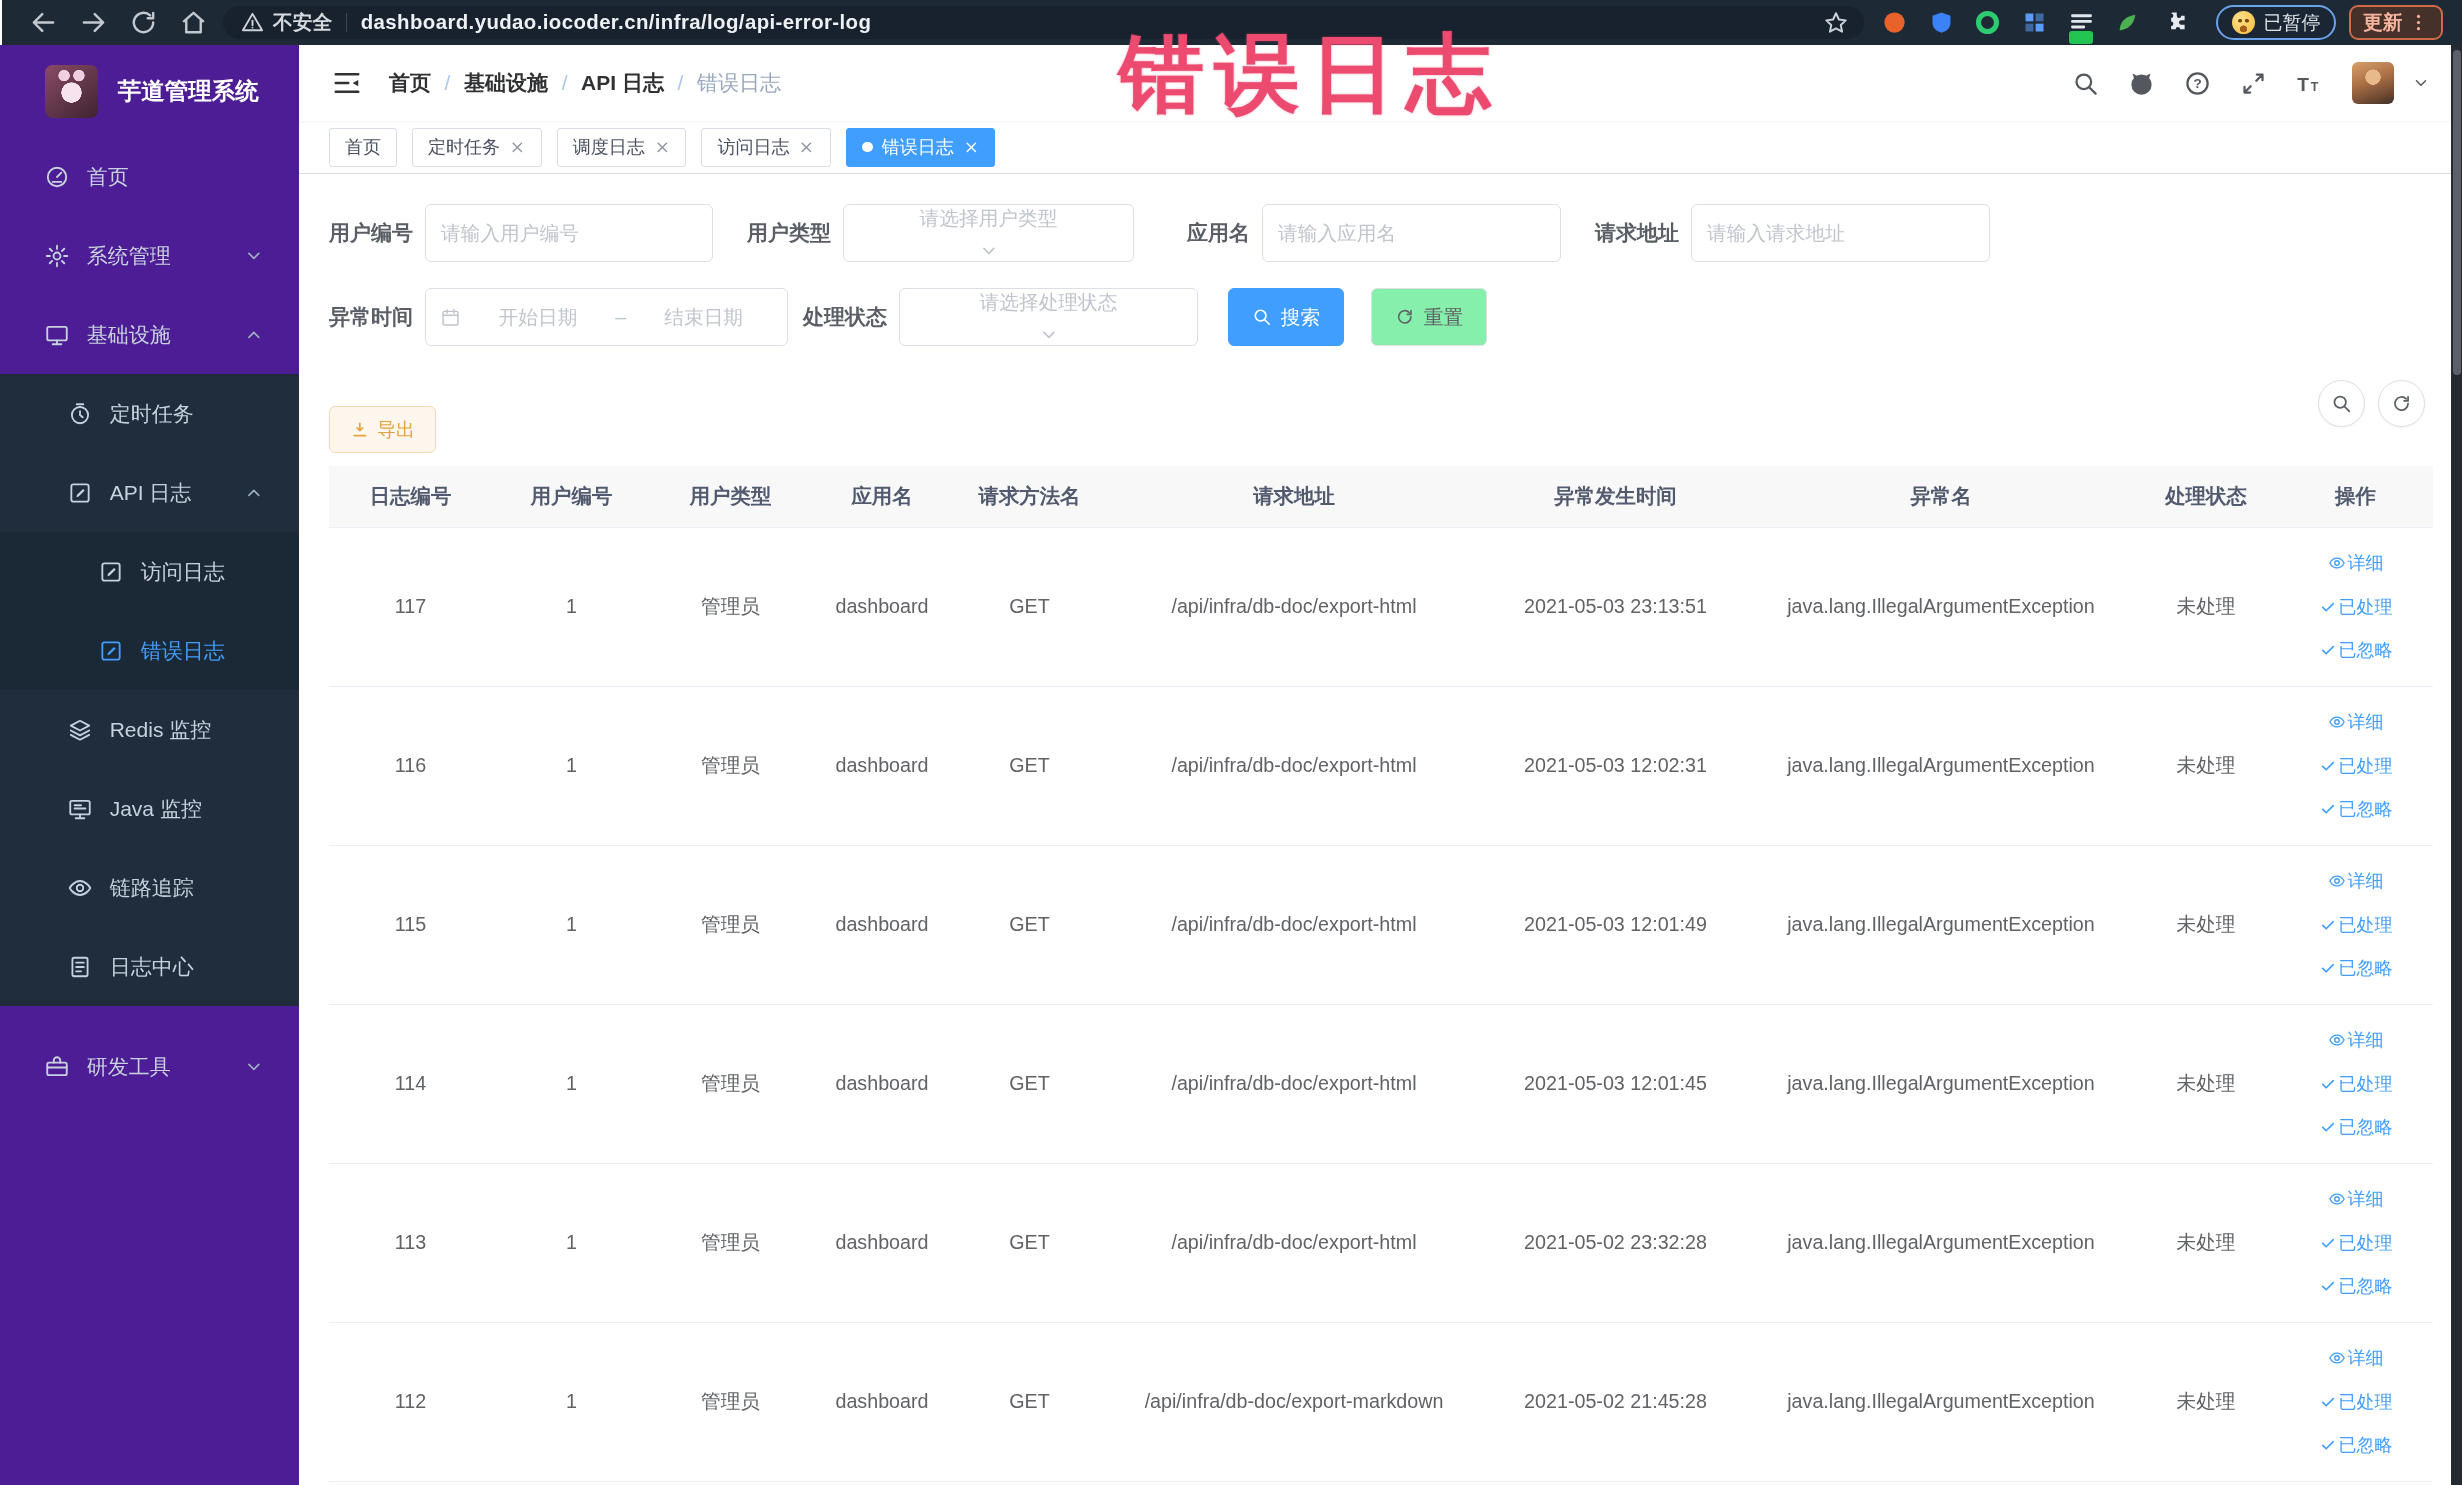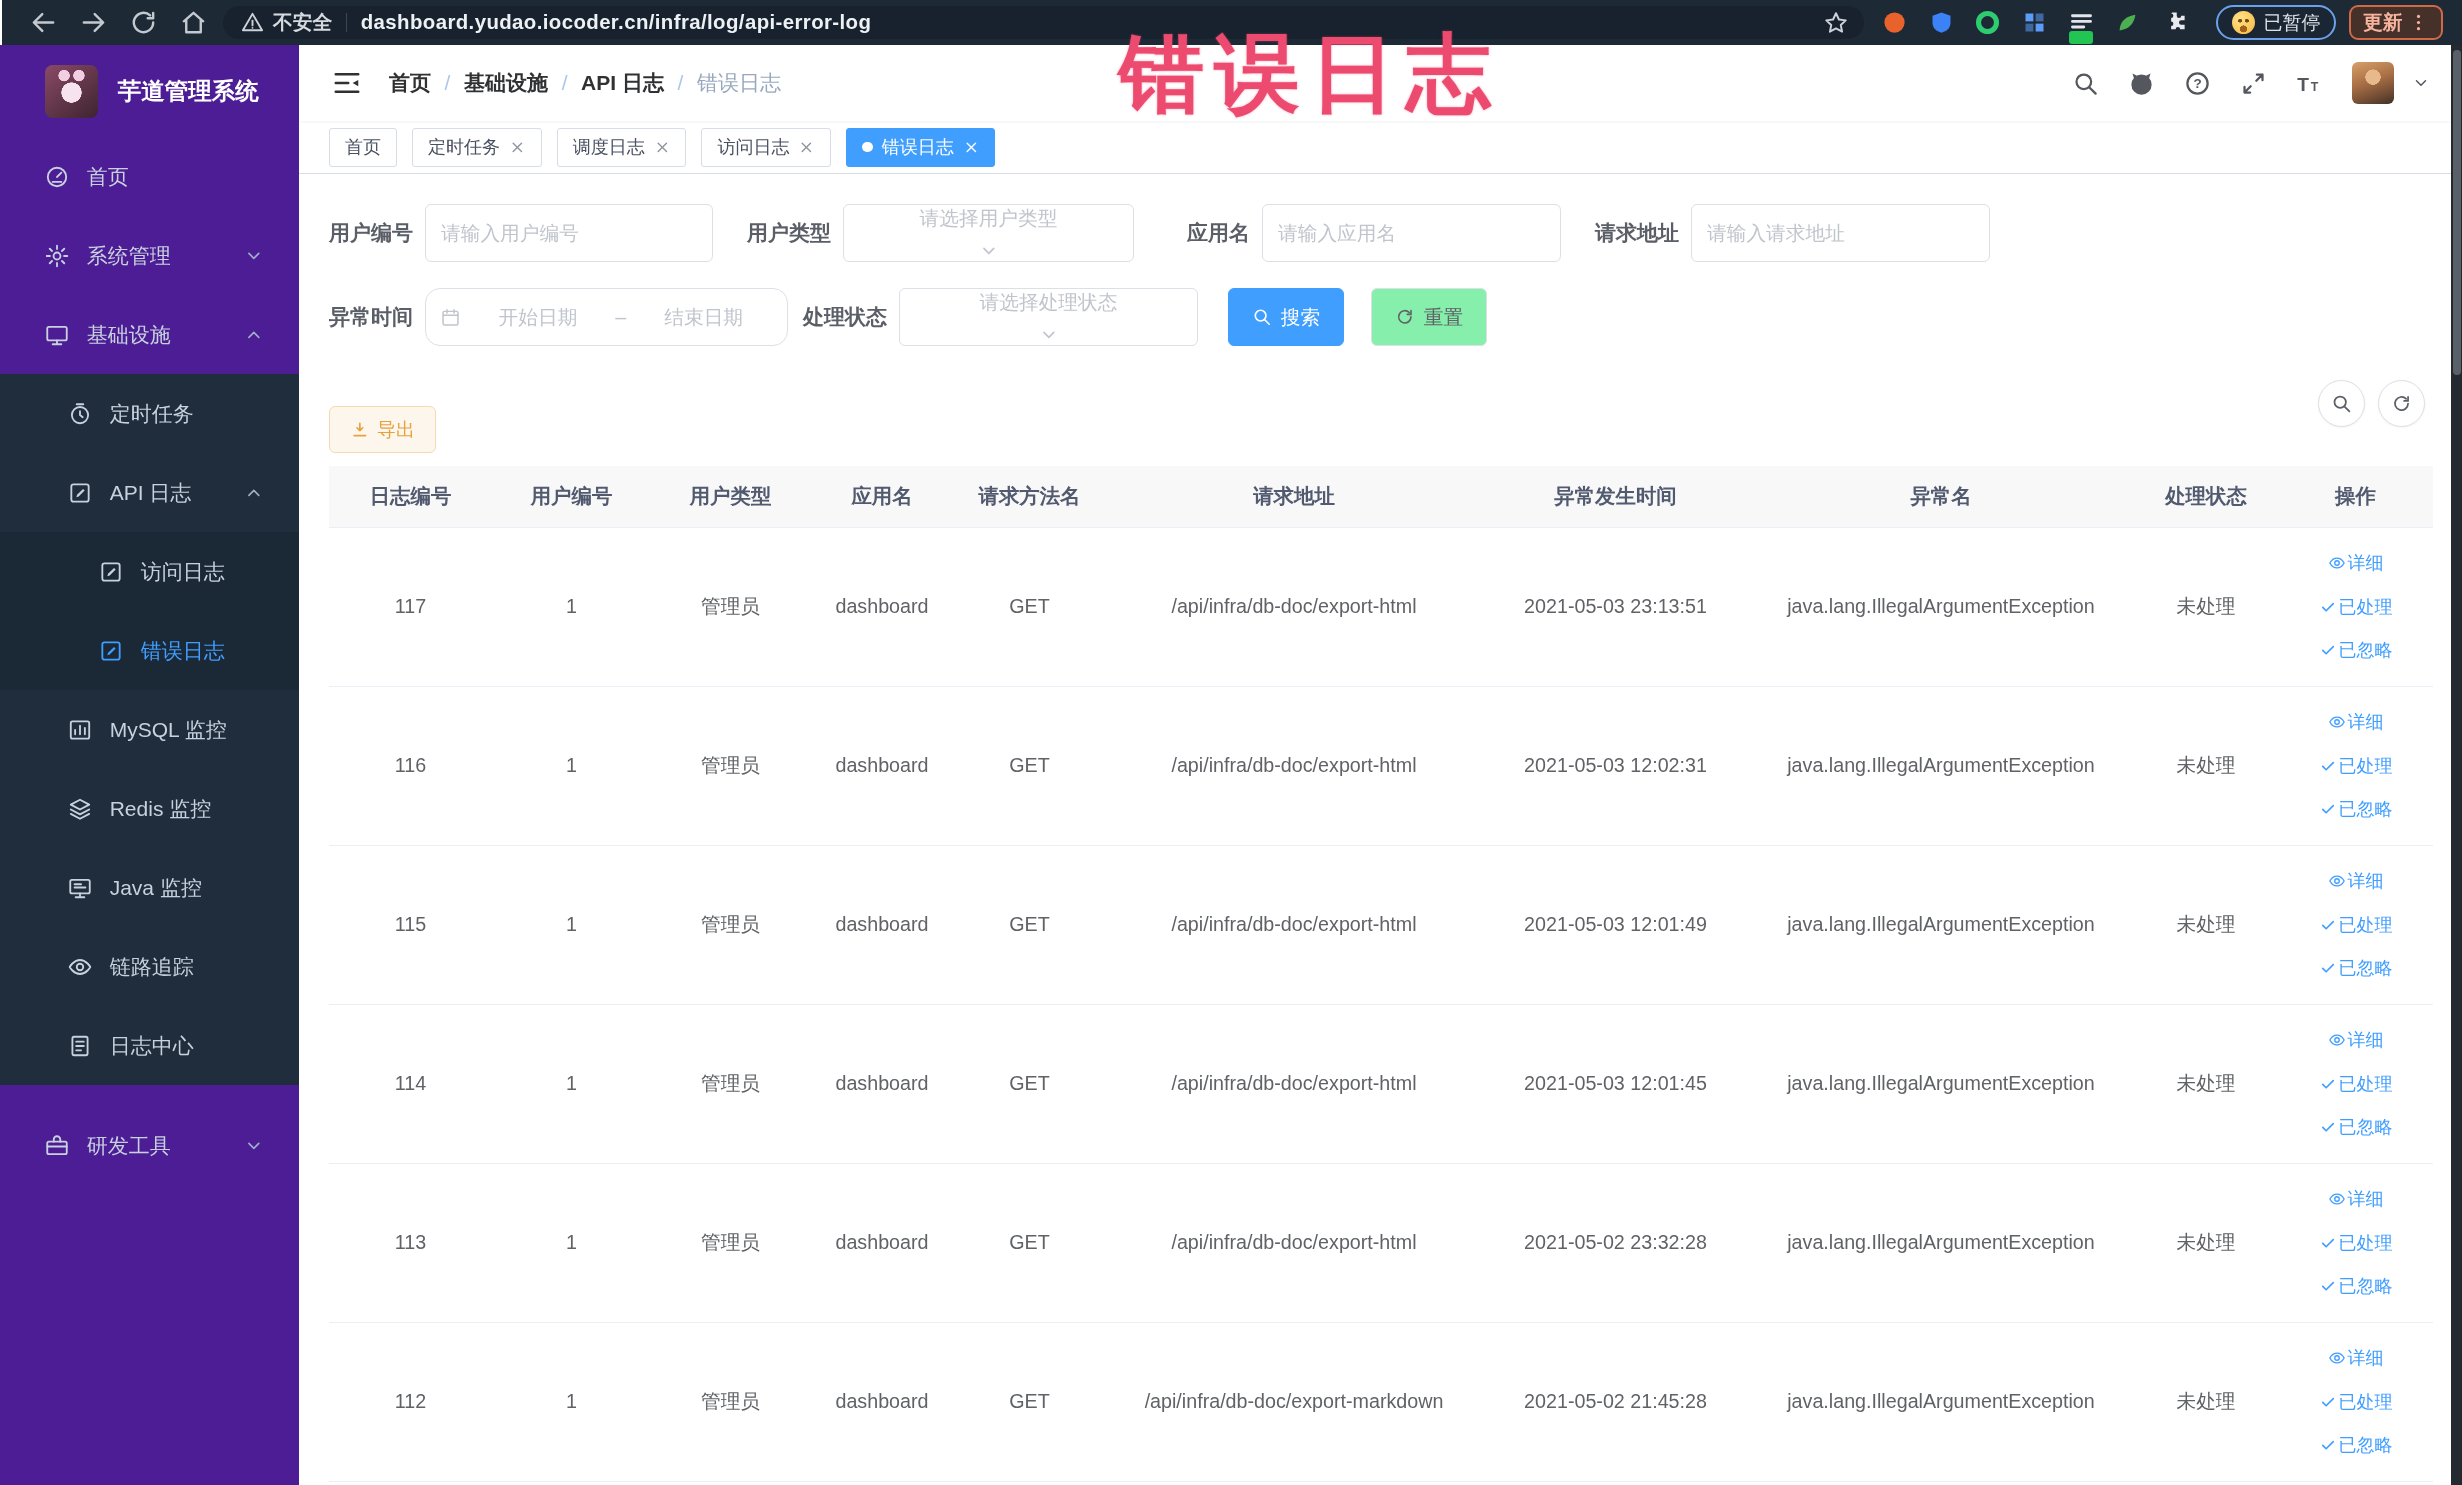--- a/index.html
+++ b/index.html
@@ -99,21 +99,21 @@
   .f-group { display: flex; align-items: center; }
   .f-label { font-size: 21px; font-weight: 600; color: #5a5e66; margin-right: 12px; white-space: nowrap; }
   .f-input { height: 58px; border: 0.8px solid #dcdfe6; border-radius: 6px; font-size: 19.7px;
              color: #606266; padding: 0 15px; outline: none; background: #fff;
              font-family: "Liberation Sans", sans-serif; }
   .f-input::placeholder { color: #c0c4cc; }
   .f-select { height: 58px; border: 0.8px solid #dcdfe6; border-radius: 6px; background: #fff;
               display: flex; align-items: center; justify-content: space-between;
               padding: 0 15px; color: #c0c4cc; font-size: 19.7px; cursor: pointer; flex-direction: column; }
   .sel-caret { width: 19.7px; height: 19.7px; color: #c0c4cc; }
-  .daterange { width: 363px; height: 58px; border: 0.8px solid #dcdfe6; border-radius: 15px;
+  .daterange { width: 363px; height: 58px; border: 0.8px solid #dcdfe6; border-radius: 6px;
                display: flex; align-items: center; padding: 0 13.6px; gap: 7.6px;
                font-size: 19.7px; color: #c0c4cc; background: #fff; cursor: pointer; }
   .cal-ic { width: 21px; height: 21px; color: #c0c4cc; flex: 0 0 auto; }
   .dr-part { flex: 1; text-align: center; white-space: nowrap; }
   .dr-sep { color: #c0c4cc; }
   .w380 { width: 288px; } .w385 { width: 291px; } .w395 { width: 299px; }
   .ml45 { margin-left: 34px; } .ml70 { margin-left: 53px; } .ml20 { margin-left: 15px; }
   .btn { height: 58px; border-radius: 6px; display: inline-flex; align-items: center;
          justify-content: center; gap: 9px; font-size: 19.7px; cursor: pointer;
          padding: 0 23px; font-family: inherit; }
@@ -327,29 +327,20 @@
           <span class="mi-label">访问日志</span>
         </div>
         <div class="menu-item lvl2 active">
           <span class="mi-icon">
             <svg viewBox="0 0 24 24">
               <rect x="4" y="4" width="16" height="16" rx="2" fill="none" stroke="currentColor" stroke-linecap="round" stroke-linejoin="round" stroke-width="1.7"></rect>
               <path d="M14.8 8.2l1.5 1.5-5.5 5.5-2.2.7.7-2.2z" fill="currentColor"></path>
             </svg>
           </span>
           <span class="mi-label">错误日志</span>
-        </div>
-        <div class="menu-item lvl1">
-          <span class="mi-icon">
-            <svg viewBox="0 0 24 24">
-              <rect x="3.5" y="4" width="17" height="16" rx="1.5" fill="none" stroke="currentColor" stroke-linecap="round" stroke-linejoin="round" stroke-width="1.7"></rect>
-              <path d="M7.5 16v-4M12 16V8M16.5 16v-6" fill="none" stroke="currentColor" stroke-linecap="round" stroke-linejoin="round" stroke-width="1.7"></path>
-            </svg>
-          </span>
-          <span class="mi-label">MySQL 监控</span>
         </div>
         <div class="menu-item lvl1">
           <span class="mi-icon">
             <svg viewBox="0 0 24 24">
               <path d="M12 3.5l8.5 4.5L12 12.5 3.5 8z" fill="none" stroke="currentColor" stroke-linecap="round" stroke-linejoin="round" stroke-width="1.7"></path>
               <path d="M3.5 12.5L12 17l8.5-4.5M3.5 16.5L12 21l8.5-4.5" fill="none" stroke="currentColor" stroke-linecap="round" stroke-linejoin="round" stroke-width="1.7"></path>
             </svg>
           </span>
           <span class="mi-label">Redis 监控</span>
         </div>

